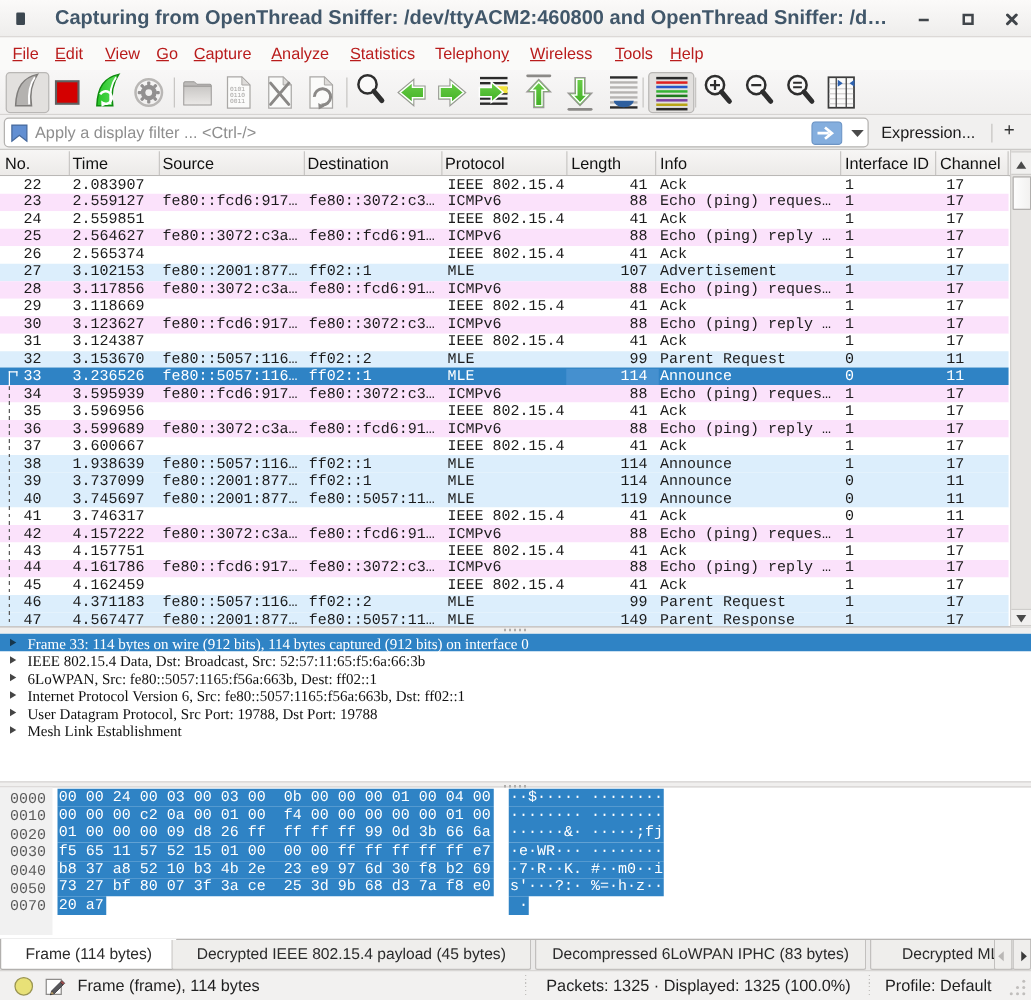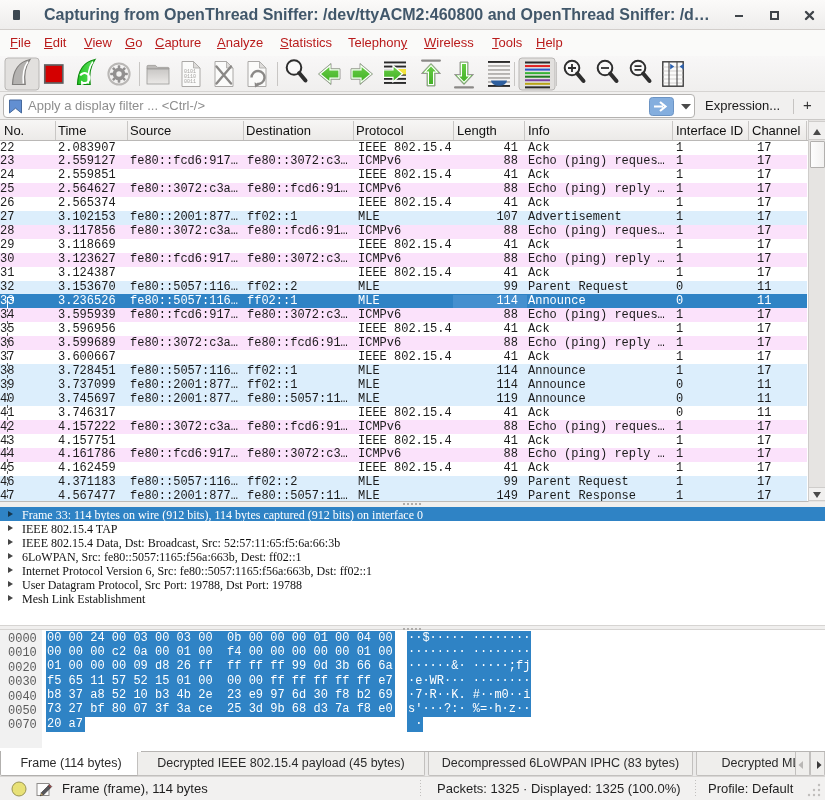--- a/index.html
+++ b/index.html
@@ -29,21 +29,21 @@
  border-bottom:1px solid #bab8b6}
 #phead span{position:absolute;top:3px;font-size:13px;color:#111}
 #phead i{position:absolute;top:1px;width:1px;height:19px;background:#c9c7c5}
 
 #plist{left:0;top:141px;width:807px;height:360px;background:#fff;overflow:hidden}
 .prow{position:relative;width:100%;height:13.96px;font-family:"Liberation Mono",monospace;
  font-size:12px;color:#1b1b1b;white-space:pre}
 .prow span{position:absolute;top:0.5px;line-height:13px}
 .pw{background:#fff}.pp{background:#fbe2fb}.pb{background:#dceefc}
 .psel{background:#2f83c5;color:#fff}
-.cno{left:0;width:52px;text-align:left}
+.cno{left:0;width:52px;text-align:center}
 .ct{left:58px}.cs{left:130px}.cd{left:247px}.cp{left:358px}
 .cl{left:448px;width:70px;text-align:right}
 .ci{left:528px}.cif{left:676px}.cch{left:757px}
 
 .split{left:0;width:825px;background:#f0efee}
 .dots{position:absolute;left:403px;width:20px;height:2px;
  background:repeating-linear-gradient(90deg,#aeacaa 0 2px,transparent 2px 4px)}
 
 #dpane{left:0;top:507px;width:825px;height:118px;background:#fff;font-family:Liberation Serif, serif}
 .drow{position:relative;width:100%;height:14px;font-size:12px;color:#111;white-space:pre}
@@ -371,21 +371,21 @@
 <span class="cs">fe80::3072:c3a…</span><span class="cd">fe80::fcd6:91…</span>
 <span class="cp">ICMPv6</span><span class="cl">88</span>
 <span class="ci">Echo (ping) reply …</span><span class="cif">1</span><span class="cch">17</span>
 </div>
 <div class="prow pw">
 <span class="cno">37</span><span class="ct">3.600667</span>
 <span class="cp">IEEE 802.15.4</span><span class="cl">41</span>
 <span class="ci">Ack</span><span class="cif">1</span><span class="cch">17</span>
 </div>
 <div class="prow pb">
-<span class="cno">38</span><span class="ct">3.728451</span>
+<span class="cno">38</span><span class="ct">1.938639</span>
 <span class="cs">fe80::5057:116…</span><span class="cd">ff02::1</span>
 <span class="cp">MLE</span><span class="cl">114</span>
 <span class="ci">Announce</span><span class="cif">1</span><span class="cch">17</span>
 </div>
 <div class="prow pb">
 <span class="cno">39</span><span class="ct">3.737099</span>
 <span class="cs">fe80::2001:877…</span><span class="cd">ff02::1</span>
 <span class="cp">MLE</span><span class="cl">114</span>
 <span class="ci">Announce</span><span class="cif">0</span><span class="cch">11</span>
 </div>
@@ -437,21 +437,20 @@
 </div>
 <div class="abs" style="left:7px;top:297px;width:7px;height:1px;background:#fff"></div>
 <div class="abs" style="left:13px;top:297px;width:1px;height:4px;background:#fff"></div>
 <div class="abs" style="left:7px;top:297px;width:1px;height:12px;background:#fff"></div>
 <div class="abs" style="left:7px;top:309px;width:1px;height:192px;background:repeating-linear-gradient(180deg,#5a5a5a 0 3px,transparent 3px 6px)"></div>
 <div class="split abs" style="top:501px;height:6px;border-top:1px solid #bdbbb9">
       <div class="dots" style="top:1px"></div>
     </div>
 <div id="dpane" class="abs">
 <div class="drow dsel"><span class="tri"></span><span class="dtx">Frame 33: 114 bytes on wire (912 bits), 114 bytes captured (912 bits) on interface 0</span></div>
-<div class="drow"><span class="tri"></span><span class="dtx">IEEE 802.15.4 TAP</span></div>
 <div class="drow"><span class="tri"></span><span class="dtx">IEEE 802.15.4 Data, Dst: Broadcast, Src: 52:57:11:65:f5:6a:66:3b</span></div>
 <div class="drow"><span class="tri"></span><span class="dtx">6LoWPAN, Src: fe80::5057:1165:f56a:663b, Dest: ff02::1</span></div>
 <div class="drow"><span class="tri"></span><span class="dtx">Internet Protocol Version 6, Src: fe80::5057:1165:f56a:663b, Dst: ff02::1</span></div>
 <div class="drow"><span class="tri"></span><span class="dtx">User Datagram Protocol, Src Port: 19788, Dst Port: 19788</span></div>
 <div class="drow"><span class="tri"></span><span class="dtx">Mesh Link Establishment</span></div>
 </div>
 <div class="split abs" style="top:625px;height:5px;border-top:1px solid #d6d4d2;border-bottom:1px solid #d6d4d2">
       <div class="dots" style="top:1.5px"></div>
     </div>
 <div id="hoffbg" class="abs"></div>

